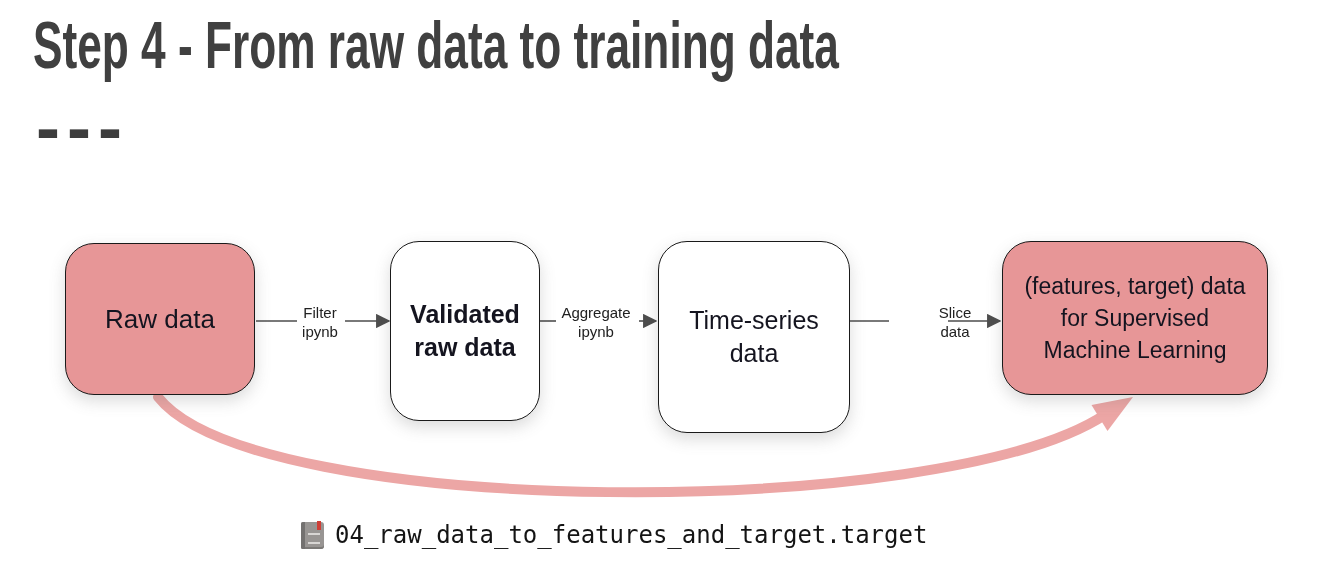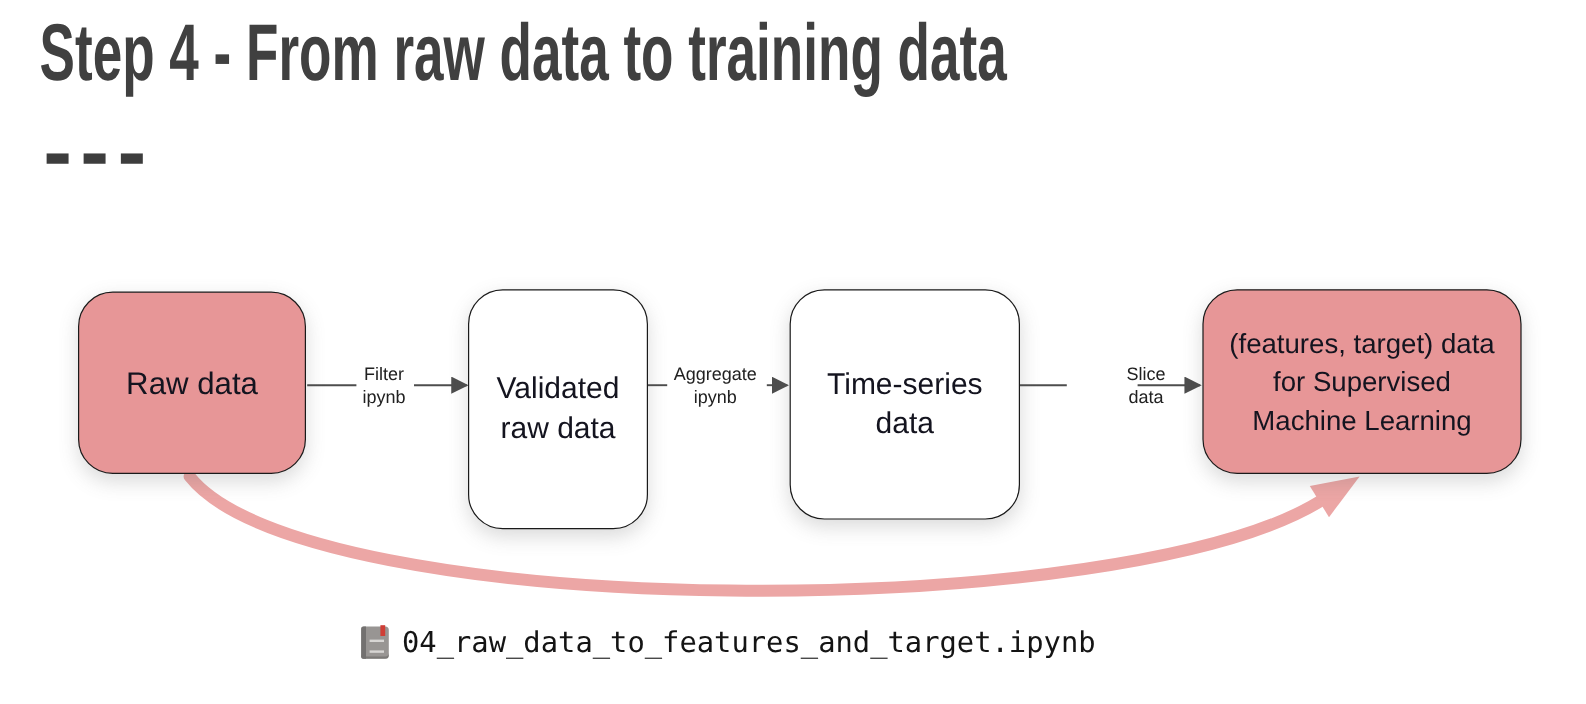--- a/index.html
+++ b/index.html
@@ -28,21 +28,21 @@
   .node{
     position:absolute;box-sizing:border-box;
     border:1.5px solid #1a1a1a;border-radius:29px;
     background:#ffffff;
     display:flex;align-items:center;justify-content:center;text-align:center;
     color:#14141f;
     box-shadow:0 6px 16px rgba(90,90,90,0.22);
   }
   .node.pink{background:#e79697;}
   .node-raw        {left:65px;  top:243px; width:190px; height:152px; font-size:26px; padding:0 10px;}
-  .node-validated  {left:390px; top:241px; width:150px; height:200px; font-size:25px; line-height:33px; padding:0 10px;}
+  .node-validated  {left:390px; top:241px; width:150px; height:180px; font-size:25px; line-height:33px; padding:0 10px;font-weight:bold;}
   .node-timeseries {left:658px; top:241px; width:192px; height:192px; font-size:25px; line-height:33px; padding:0 12px;}
   .node-features   {left:1002px;top:241px; width:266px; height:154px; font-size:23px; line-height:32px; padding:0 12px;}
 
   .edge-label{
     position:absolute;top:303px;
     font-size:15px;line-height:19px;color:#212121;text-align:center;
   }
   .edge-label-filter   {left:290px;width:60px;}
   .edge-label-aggregate{left:555px;width:82px;}
   .edge-label-slice    {left:925px;width:60px;}
@@ -126,14 +126,14 @@
   <div class="edge-label edge-label-slice">Slice data</div>
 </div>
 
 <div class="caption">
   <span class="notebook-icon">
     <span class="cover"></span>
     <span class="spine"></span>
     <span class="bookmark"></span>
     <span class="lines"></span>
   </span>
-  <span class="caption-text">04_raw_data_to_features_and_target.ipynb</span>
+  <span class="caption-text">04_raw_data_to_features_and_target.target</span>
 </div>
 
 </body></html>

